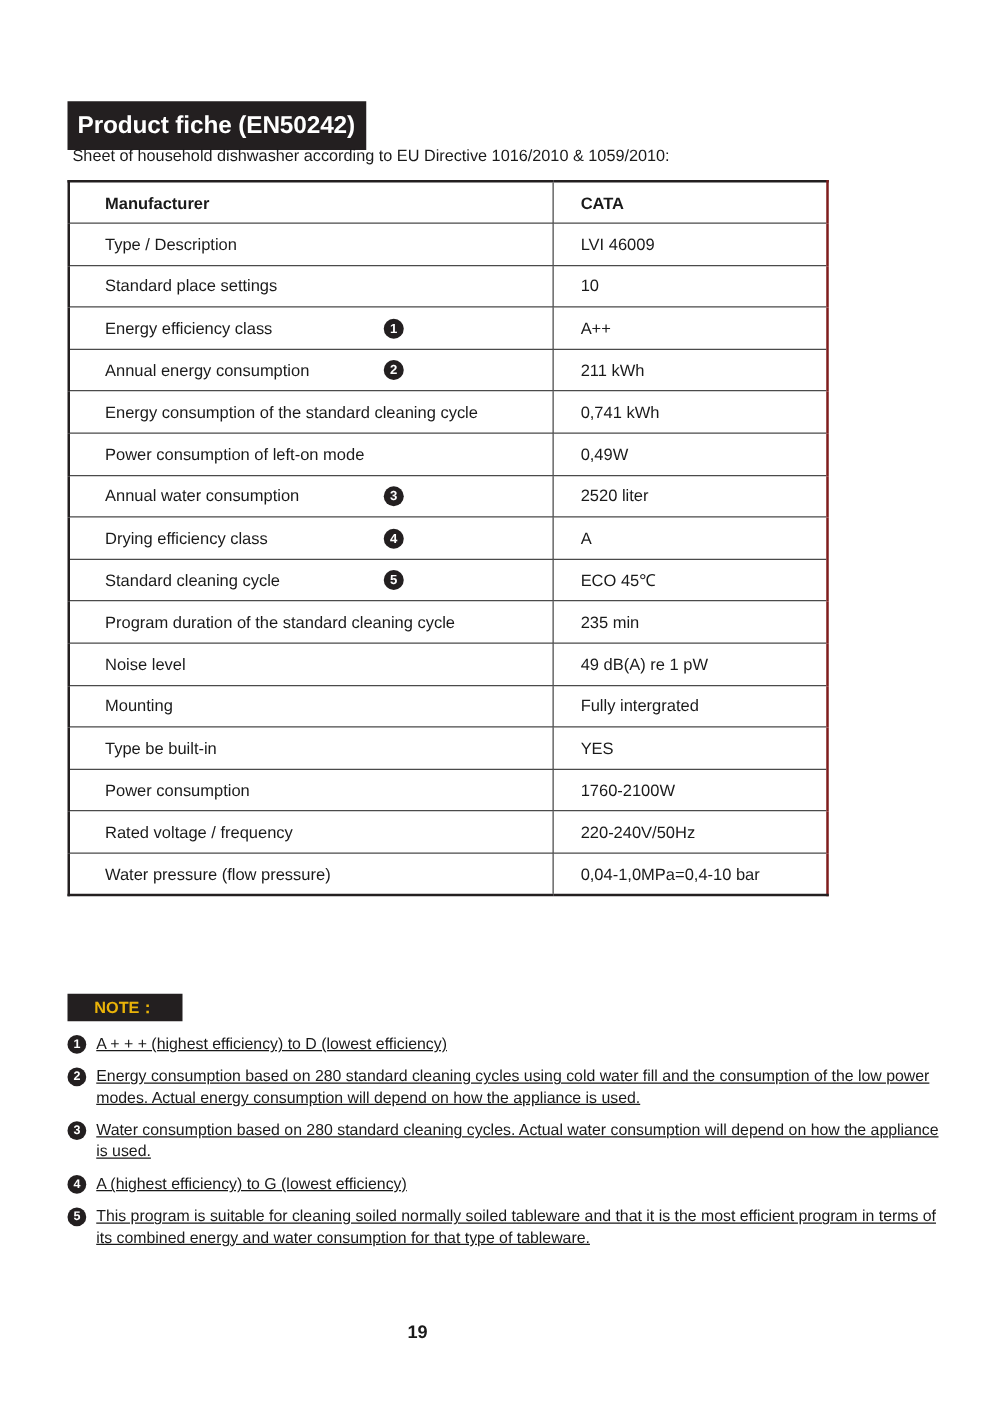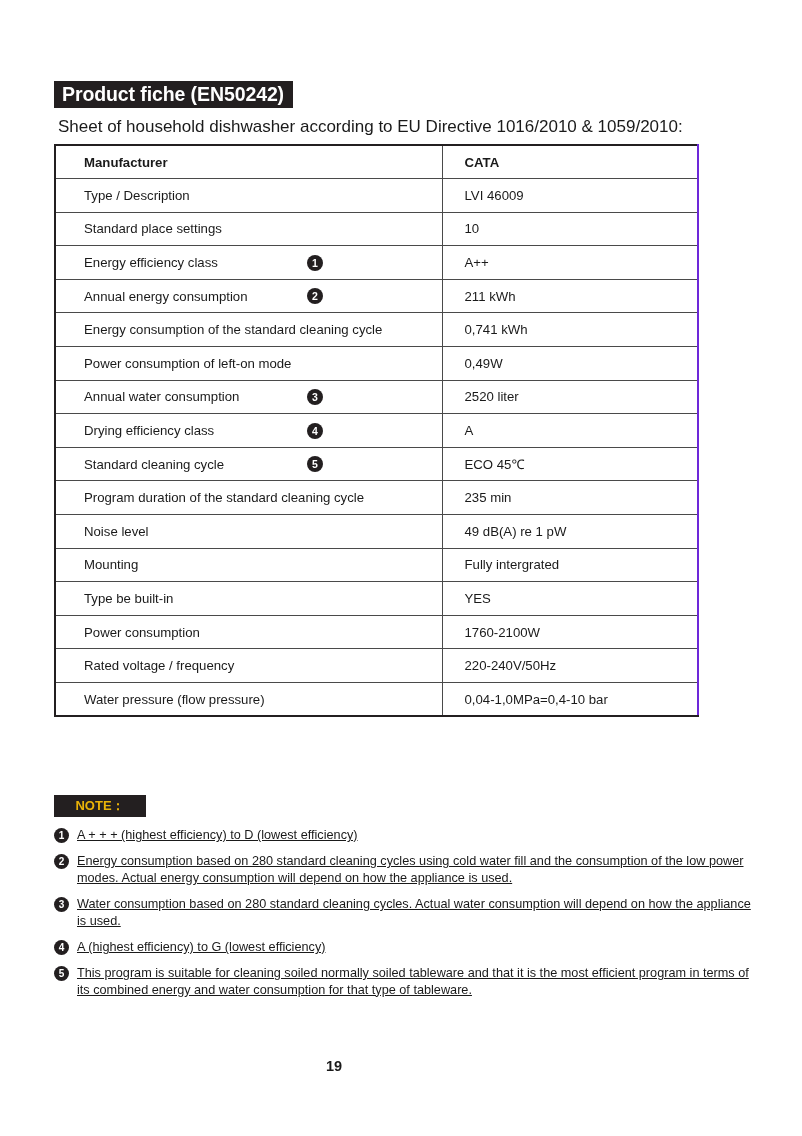--- a/index.html
+++ b/index.html
@@ -21,39 +21,39 @@
     left: 0; top: 0;
     width: 802px;
     height: 1136px;
   }
 
   
   .title-banner {
     position: absolute;
     left: 54px;
     top: 81px;
-    height: 27px;
+    height: 39px;
     background: #231f20;
     color: #ffffff;
     font-size: 19.5px;
     font-weight: bold;
     letter-spacing: -0.1px;
     display: flex;
     align-items: center;
     padding: 0 9px 0 8px;
     box-sizing: border-box;
     white-space: nowrap;
   }
 
   
   .subtitle {
     position: absolute;
     left: 58px;
     top: 117px;
-    font-size: 17px;
+    font-size: 13px;
     white-space: nowrap;
     color: #1a1a1a;
   }
 
   
   .fiche-table {
     position: absolute;
     left: 54px;
     top: 144px;
     width: 607px;
@@ -71,22 +71,22 @@
   .fiche-table tr:first-child td { border-top: 2px solid #231f20; font-weight: bold; }
   .fiche-table tr:last-child td { border-bottom: 2px solid #231f20; }
   .fiche-table td.col-label {
     width: 387px;
     border-left: 2px solid #231f20;
     position: relative;
     padding-left: 28px;
     box-sizing: border-box;
   }
   .fiche-table td.col-value {
-    width: 256px;
-    border-right: 2px solid #6d28d9;
+    width: 220px;
+    border-right: 2px solid #7f1d1d;
     padding-left: 22px;
     box-sizing: border-box;
     white-space: nowrap;
   }
 
   .label-text { display: inline-block; }
 
   
   .row-badge {
     position: absolute;

